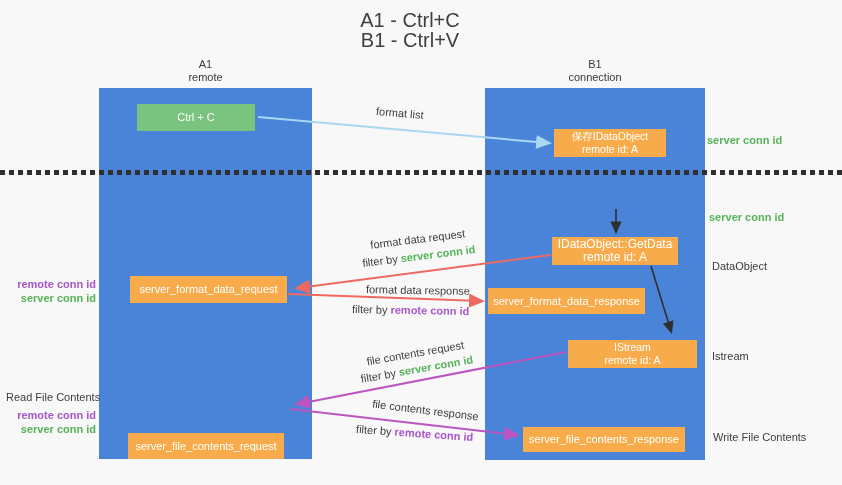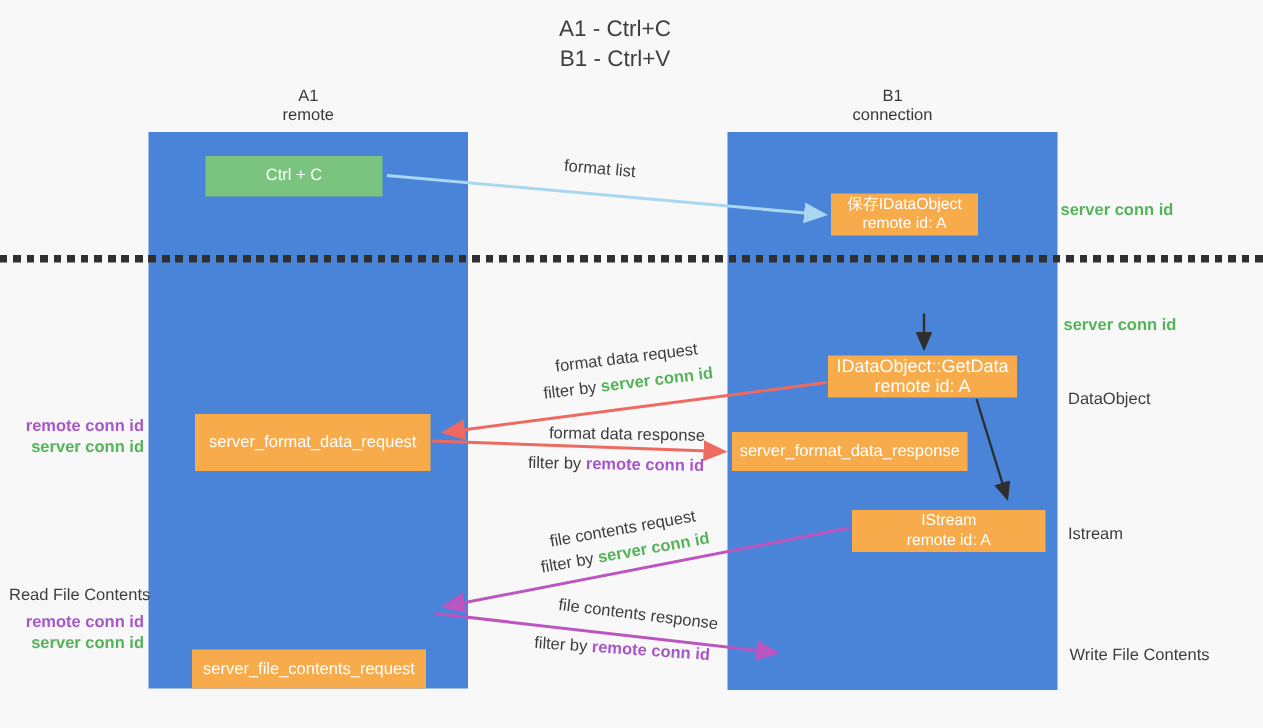--- a/index.html
+++ b/index.html
@@ -16,21 +16,21 @@
   .node{
     position:absolute;display:flex;flex-direction:column;align-items:center;justify-content:center;
     color:#fff;font-size:11px;line-height:13px;text-align:center;z-index:3;white-space:nowrap;
   }
   .green{background:var(--node-green);}
   .orange{background:var(--node-orange);}
   .lbl{position:absolute;font-size:11px;color:#3d3d3d;white-space:nowrap;z-index:4;}
   .hdr{position:absolute;font-size:11px;line-height:13px;color:#3a3a3a;text-align:center;z-index:4;}
   .title{
     position:absolute;left:320px;top:10px;width:180px;text-align:center;
-    font-size:15px;line-height:20px;color:#3f3f3f;z-index:4;
+    font-size:20px;line-height:20px;color:#3f3f3f;z-index:4;
   }
   .bold-green{color:var(--text-green);font-weight:bold;}
   .bold-purple{color:var(--text-purple);font-weight:bold;}
   .right-align{text-align:right;width:90px;}
   .st-blue{stroke:var(--arrow-lightblue);stroke-width:2;}
   .st-red{stroke:var(--arrow-red);stroke-width:2;}
   .st-mag{stroke:var(--arrow-magenta);stroke-width:2;}
   .st-blk{stroke:var(--arrow-black);stroke-width:1.6;}
   .mk-blue{fill:var(--arrow-lightblue);}
   .mk-red{fill:var(--arrow-red);}
@@ -81,40 +81,43 @@
     <line class="st-blk" x1="651" y1="266" x2="671" y2="331" marker-end="url(#mk)"></line>
     <line class="st-red" x1="551" y1="255" x2="298" y2="288" marker-end="url(#mr)"></line>
     <line class="st-red" x1="288" y1="294" x2="481" y2="301" marker-end="url(#mr)"></line>
     <line class="st-mag" x1="566" y1="352" x2="298" y2="404" marker-end="url(#mm)"></line>
     <line class="st-mag" x1="290" y1="409" x2="516" y2="435" marker-end="url(#mm)"></line>
   </svg>
 
   <div class="node green" style="left:137px;top:104px;width:118px;height:27px;">
     <div>Ctrl + C</div>
   </div>
-  <div class="node orange" style="left:554px;top:129px;width:98px;height:28px;font-size:10.5px;">
+  <div class="node orange" style="left:554px;top:129px;width:112px;height:28px;font-size:10.5px;">
     <div>保存IDataObject</div>
     <div>remote id: A</div>
   </div>
   <div class="node orange" style="left:552px;top:237px;width:126px;height:28px;font-size:12px;">
     <div>IDataObject::GetData</div>
     <div>remote id: A</div>
   </div>
-  <div class="node orange" style="left:130px;top:276px;width:157px;height:38px;">
+  <div class="node orange" style="left:130px;top:276px;width:157px;height:27px;">
     <div>server_format_data_request</div>
   </div>
   <div class="node orange" style="left:488px;top:288px;width:157px;height:26px;">
     <div>server_format_data_response</div>
   </div>
   <div class="node orange" style="left:568px;top:340px;width:129px;height:28px;font-size:10.5px;">
     <div>IStream</div>
     <div>remote id: A</div>
   </div>
   <div class="node orange" style="left:128px;top:393px;width:156px;height:26px;margin-top:40px;">
     <div>server_file_contents_request</div>
+  </div>
+  <div class="node orange" style="left:523px;top:427px;width:162px;height:25px;">
+    <div>server_file_contents_response</div>
   </div>
 
   <div class="lbl" style="left:376px;top:107px;transform:rotate(5deg);">format list</div>
 
   <div class="lbl" style="left:370px;top:233px;transform:rotate(-7deg);">format data request</div>
   <div class="lbl" style="left:362px;top:250px;transform:rotate(-7deg);">
     <span>filter by</span>
     <span class="bold-green">server conn id</span>
   </div>
 

